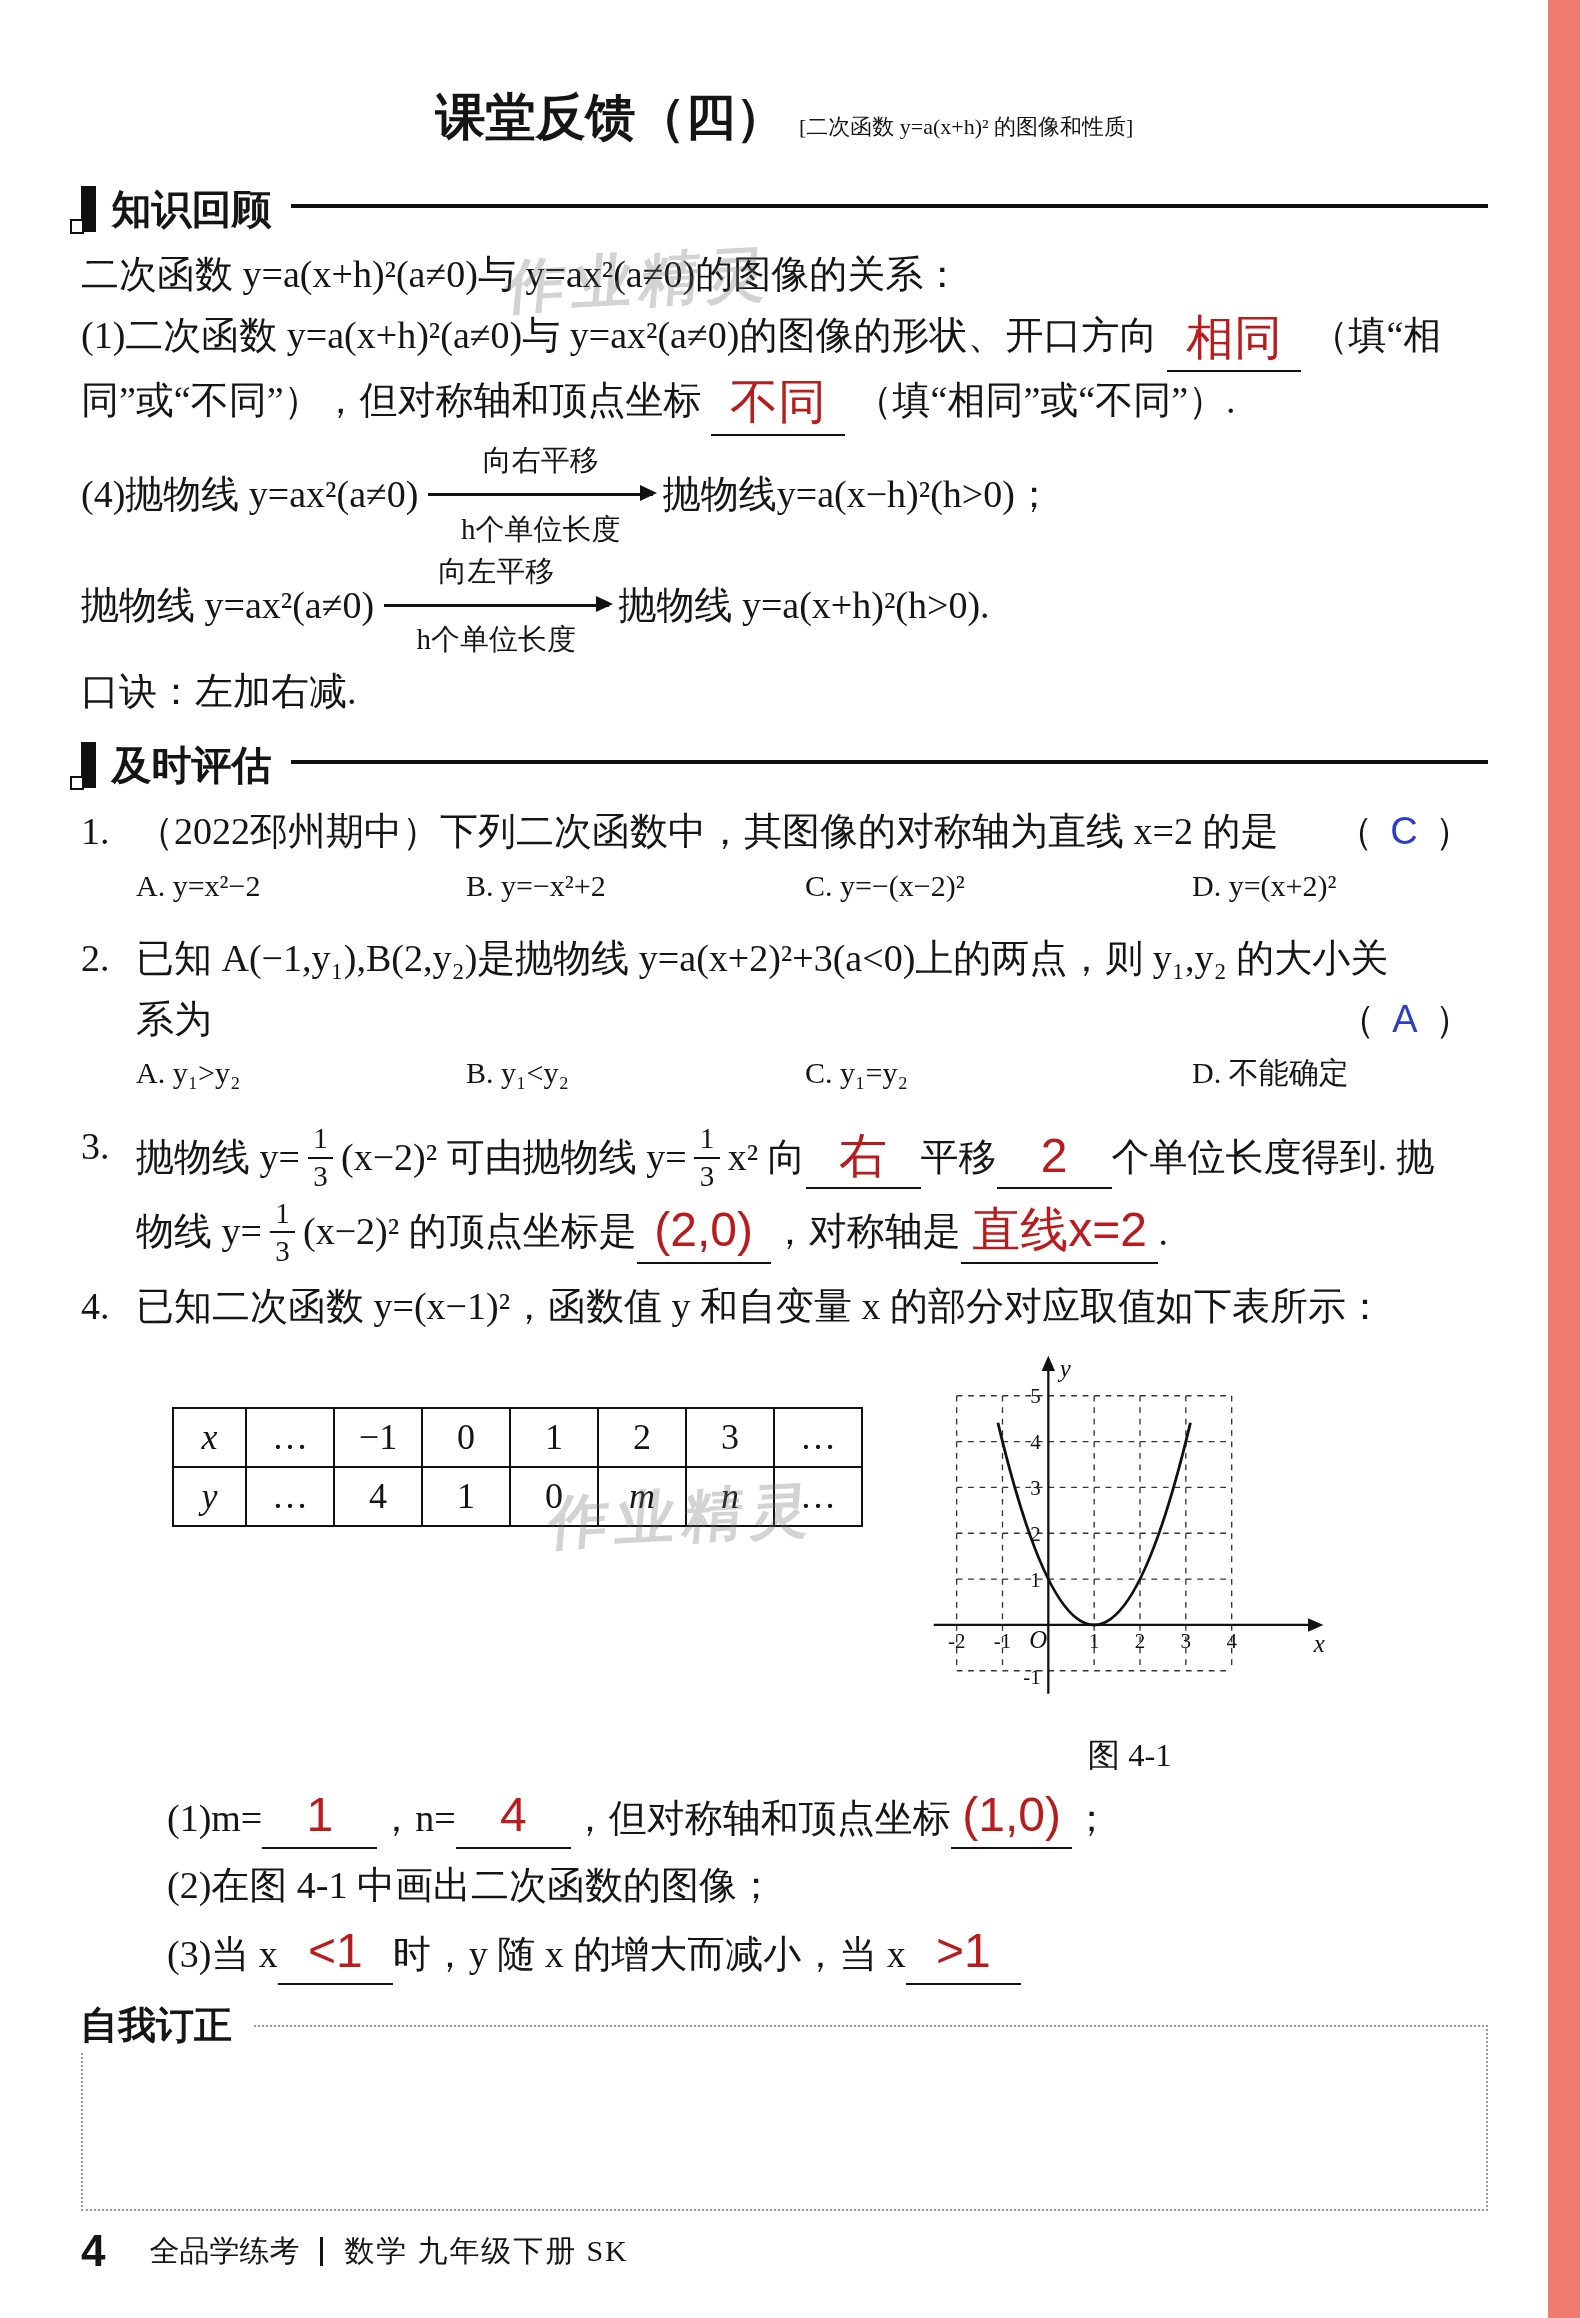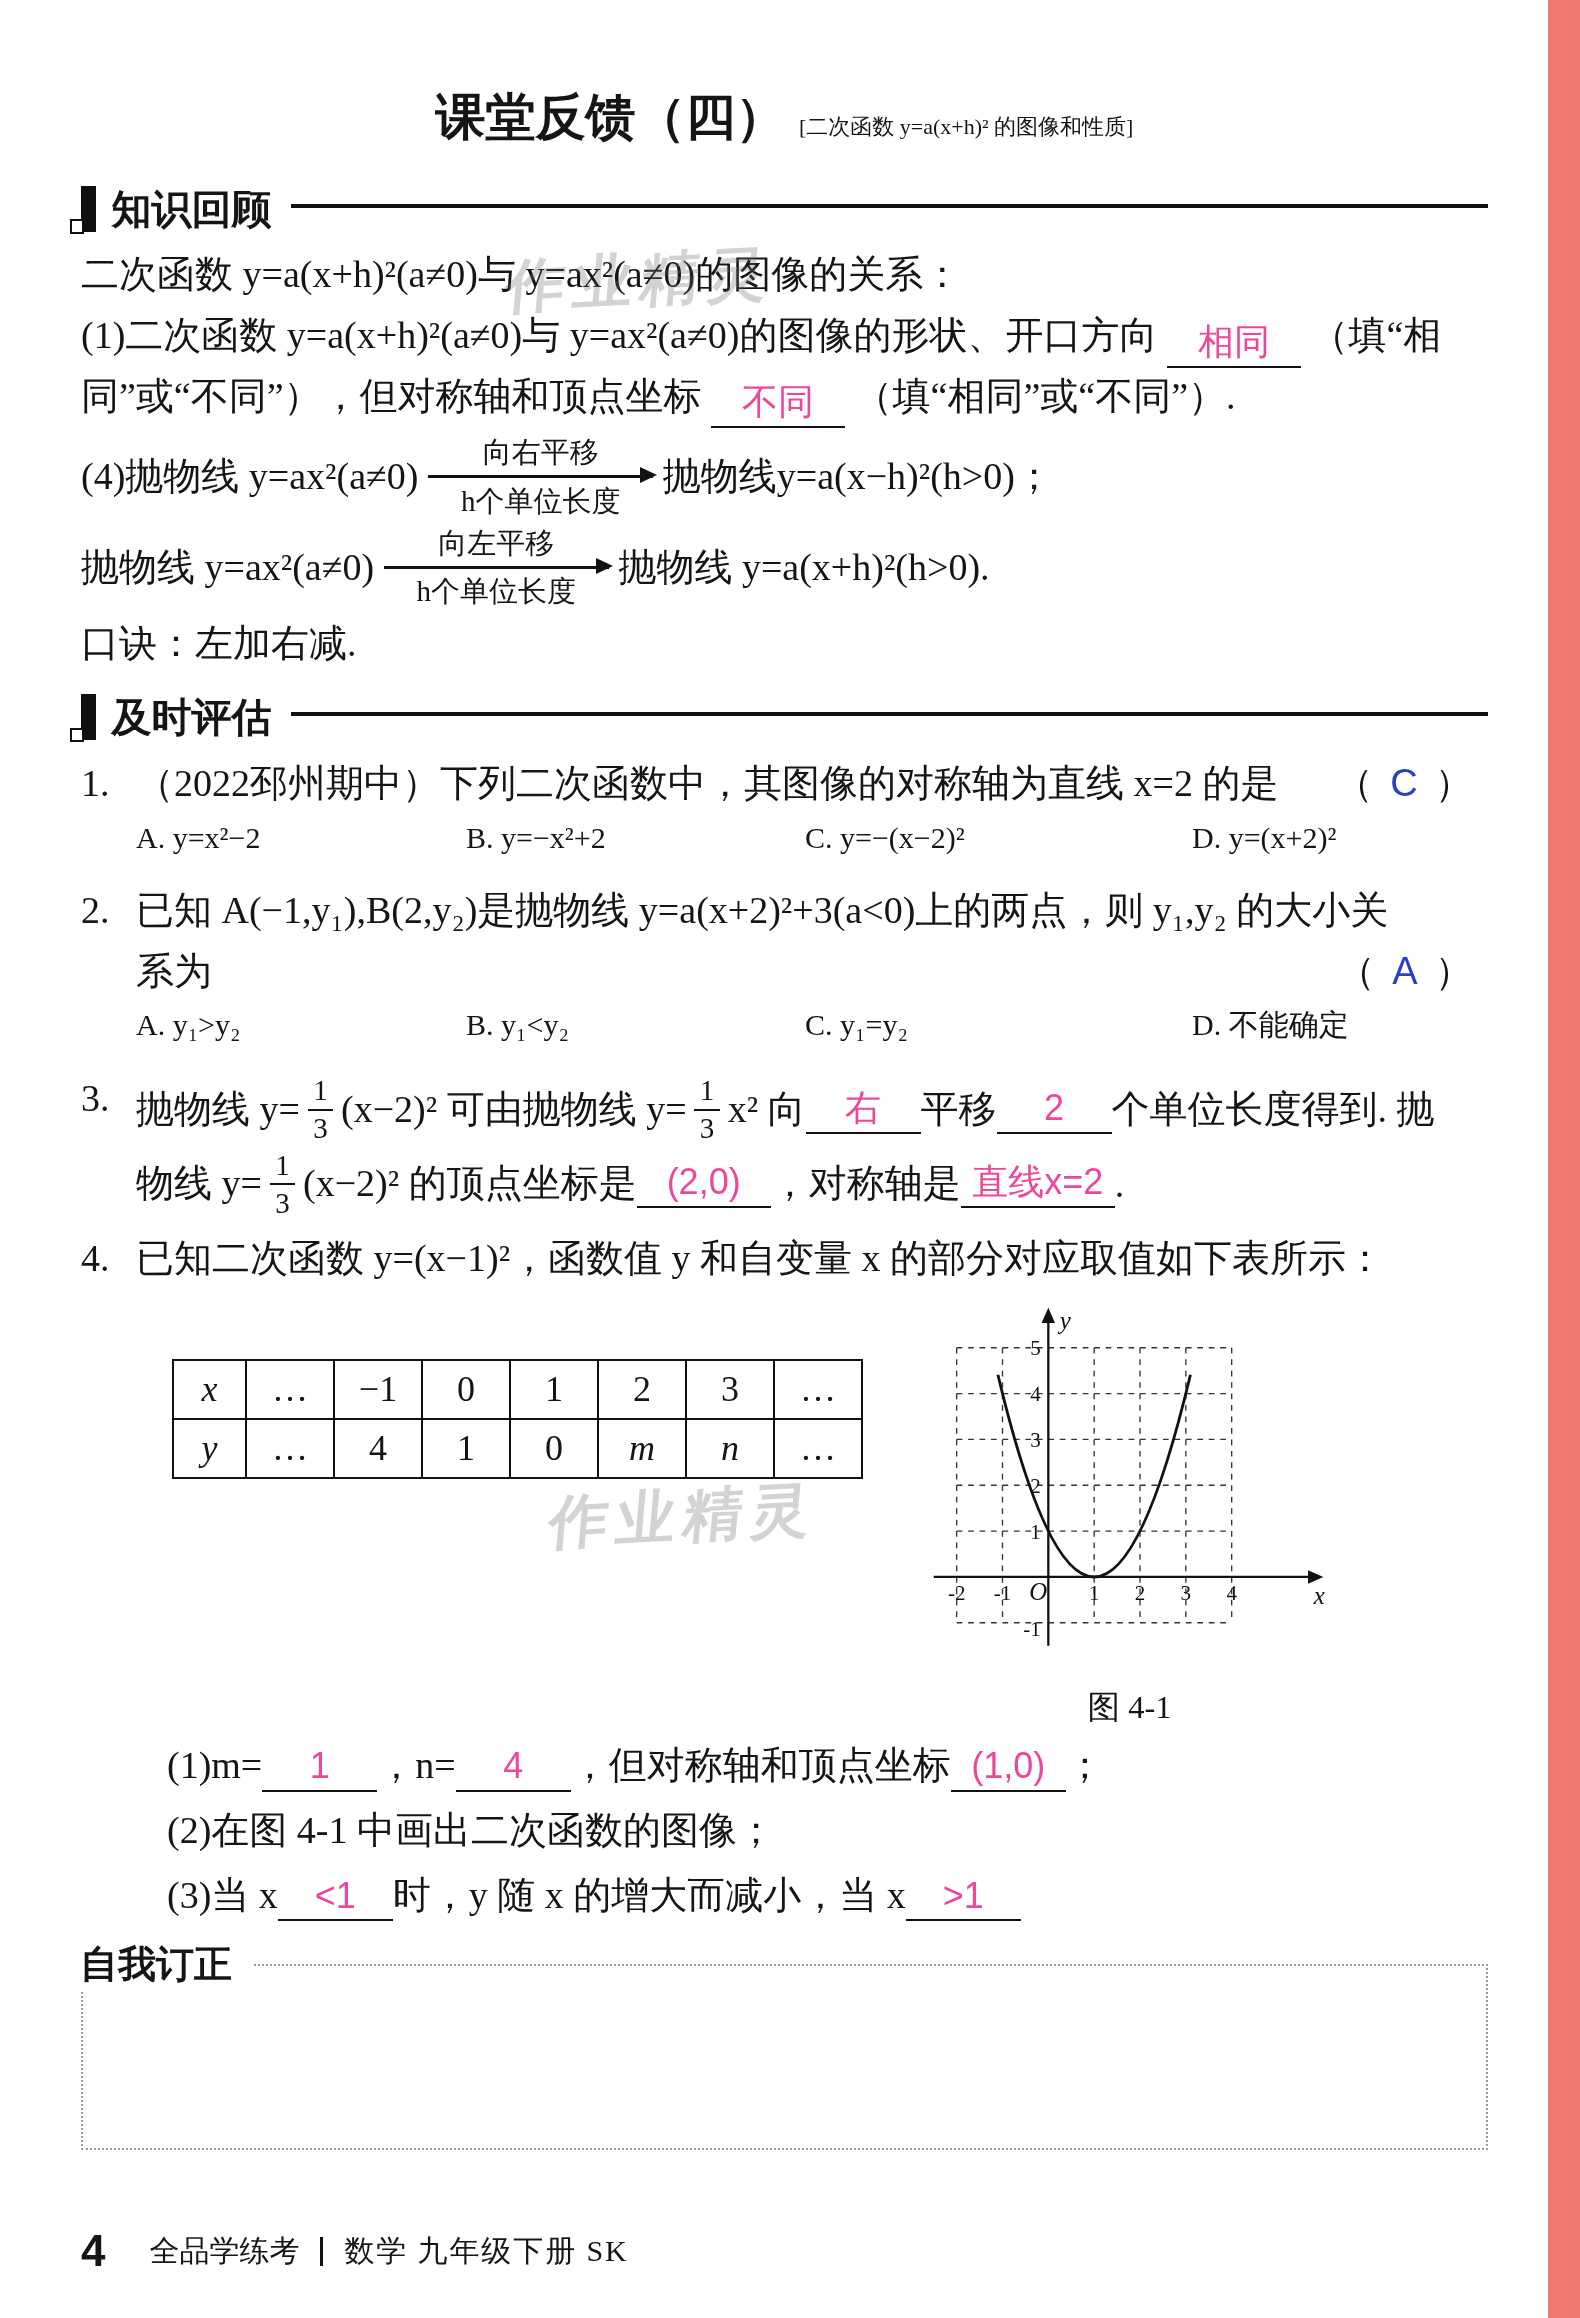--- a/index.html
+++ b/index.html
@@ -24,25 +24,25 @@
   .section-header { display:flex; align-items:center; margin:7.6px 0 13.4px 0; }
   .bar { position:relative; width:15.3px; height:46px; background:#101010; margin-right:15.3px; flex:0 0 auto; }
   .bar::after { content:""; position:absolute; left:-11.5px; bottom:-1.9px; width:10.5px; height:10.5px; border:2.9px solid #101010; background:#fff; }
   .section-title { font-family:"Liberation Sans","DejaVu Sans",sans-serif; font-weight:bold; font-size:40px; line-height:1.2; }
   .section-rule { flex:1 1 auto; height:3.8px; background:#101010; margin:0 0 6.7px 19px; }
 
   .para { font-size:38px; line-height:1.5; margin-bottom:3.8px; }
   .flexline { display:flex; align-items:center; flex-wrap:wrap; font-size:38px; margin:5.7px 0; }
 
   .blank { display:inline-block; min-width:134px; padding:0 11.5px 1.9px 11.5px; border-bottom:2.9px solid #111;
-           text-align:center; color:#ec4899; font-family:"Liberation Sans","DejaVu Sans",sans-serif;
-           font-size:36px; line-height:1.25; vertical-align:-5.7px; }
+           text-align:center; color:#b91c1c; font-family:"Liberation Sans","DejaVu Sans",sans-serif;
+           font-size:48px; line-height:1.25; vertical-align:-5.7px; }
   .blank.sm { min-width:115px; }
 
-  .arrow { display:inline-flex; flex-direction:column; align-items:center; margin:0 9.6px; vertical-align:middle; }
+  .arrow { display:inline-flex; flex-direction:column; align-items:center; margin:0 9.6px; vertical-align:middle;gap:10px; }
   .arrow .top, .arrow .bottom { font-size:29px; line-height:1.25; }
   .arrow .shaft { position:relative; width:225px; height:2.9px; background:#111; margin:4.8px 0; }
   .arrow .shaft::after { content:""; position:absolute; right:-3.8px; top:-7.6px;
         border-left:17px solid #111; border-top:8.6px solid transparent; border-bottom:8.6px solid transparent; }
 
   .q { display:flex; margin-bottom:5.7px; }
   .q-num { width:55px; flex:0 0 auto; font-size:38px; line-height:1.5; }
   .q-body { flex:1 1 auto; }
   .stem-row { display:flex; justify-content:space-between; align-items:baseline; font-size:38px; line-height:1.5;gap:30px; }
   .ans { white-space:nowrap; padding-right:15.3px; font-size:38px; }

